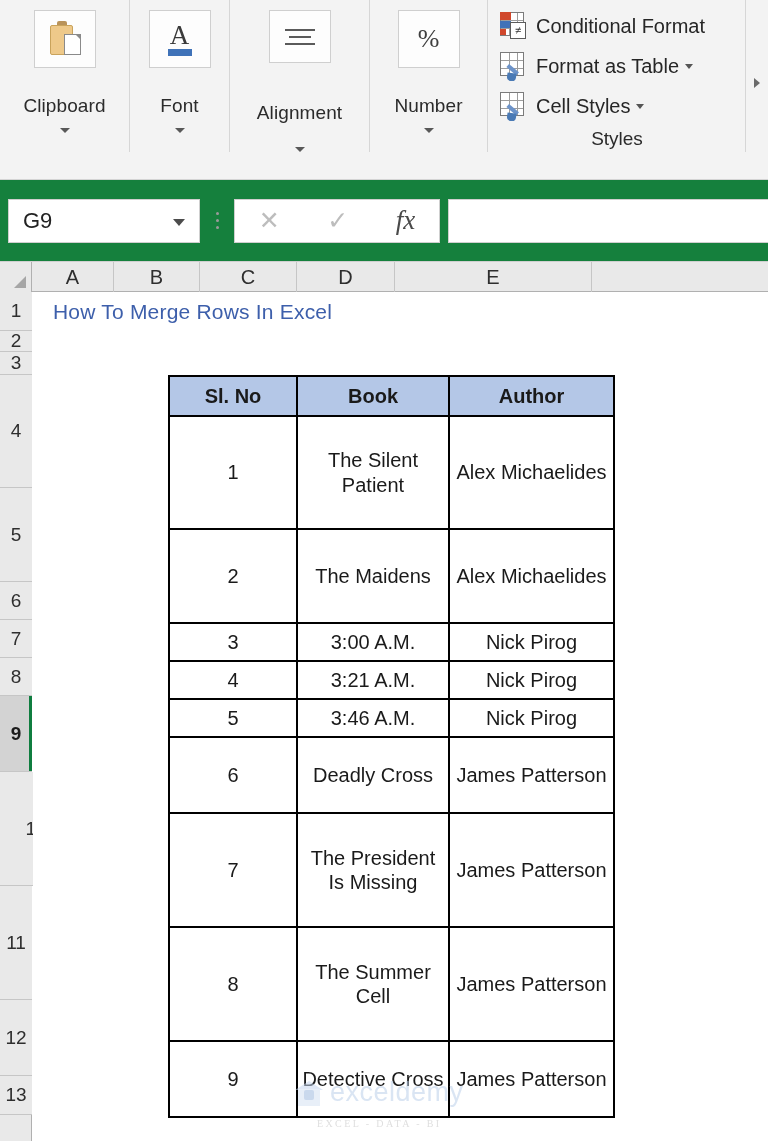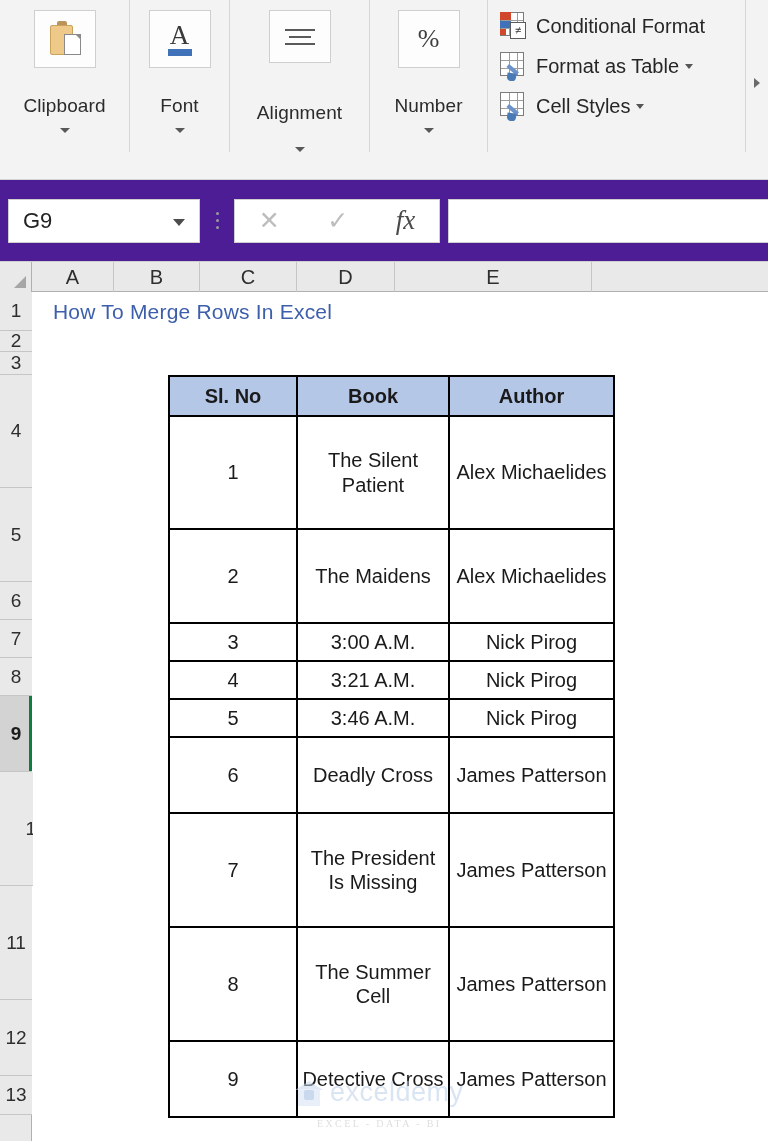--- a/index.html
+++ b/index.html
@@ -147,21 +147,21 @@
     border-left: 6px solid #6a6a6a;
   }
   .rib-rightline {
     position: absolute; right: 0; top: 0; width: 1px; height: 152px; background: #d6d6d6;
   }
 
   
   .fbar {
     position: relative;
     width: 768px; height: 82px;
-    background: #4c1d95;
+    background: #15803d;
     border-bottom: 1px solid #d0d0d0;
     display: flex; align-items: center;
   }
   .namebox {
     margin-left: 8px;
     width: 192px; height: 44px;
     background: #ffffff; border: 1px solid #cfcfcf;
     display: flex; align-items: center;
     position: relative;
   }
@@ -384,20 +384,21 @@
               <span class="grid-vl"></span>
               <span class="grid-vl2"></span>
             </span>
           <span class="brush"></span>
         </span>
         <span>Cell Styles</span>
         <span class="sty-caret"></span>
       </div>
 
     </div>
+    <div class="styles-caption">Styles</div>
     <div class="rib-rightline"></div>
   </div>
 
   <div class="rib-expand"></div>
 </div>
 
 <div class="fbar">
   <div class="namebox">
     <span class="namebox-txt">G9</span>
     <span class="nb-caret"></span>

